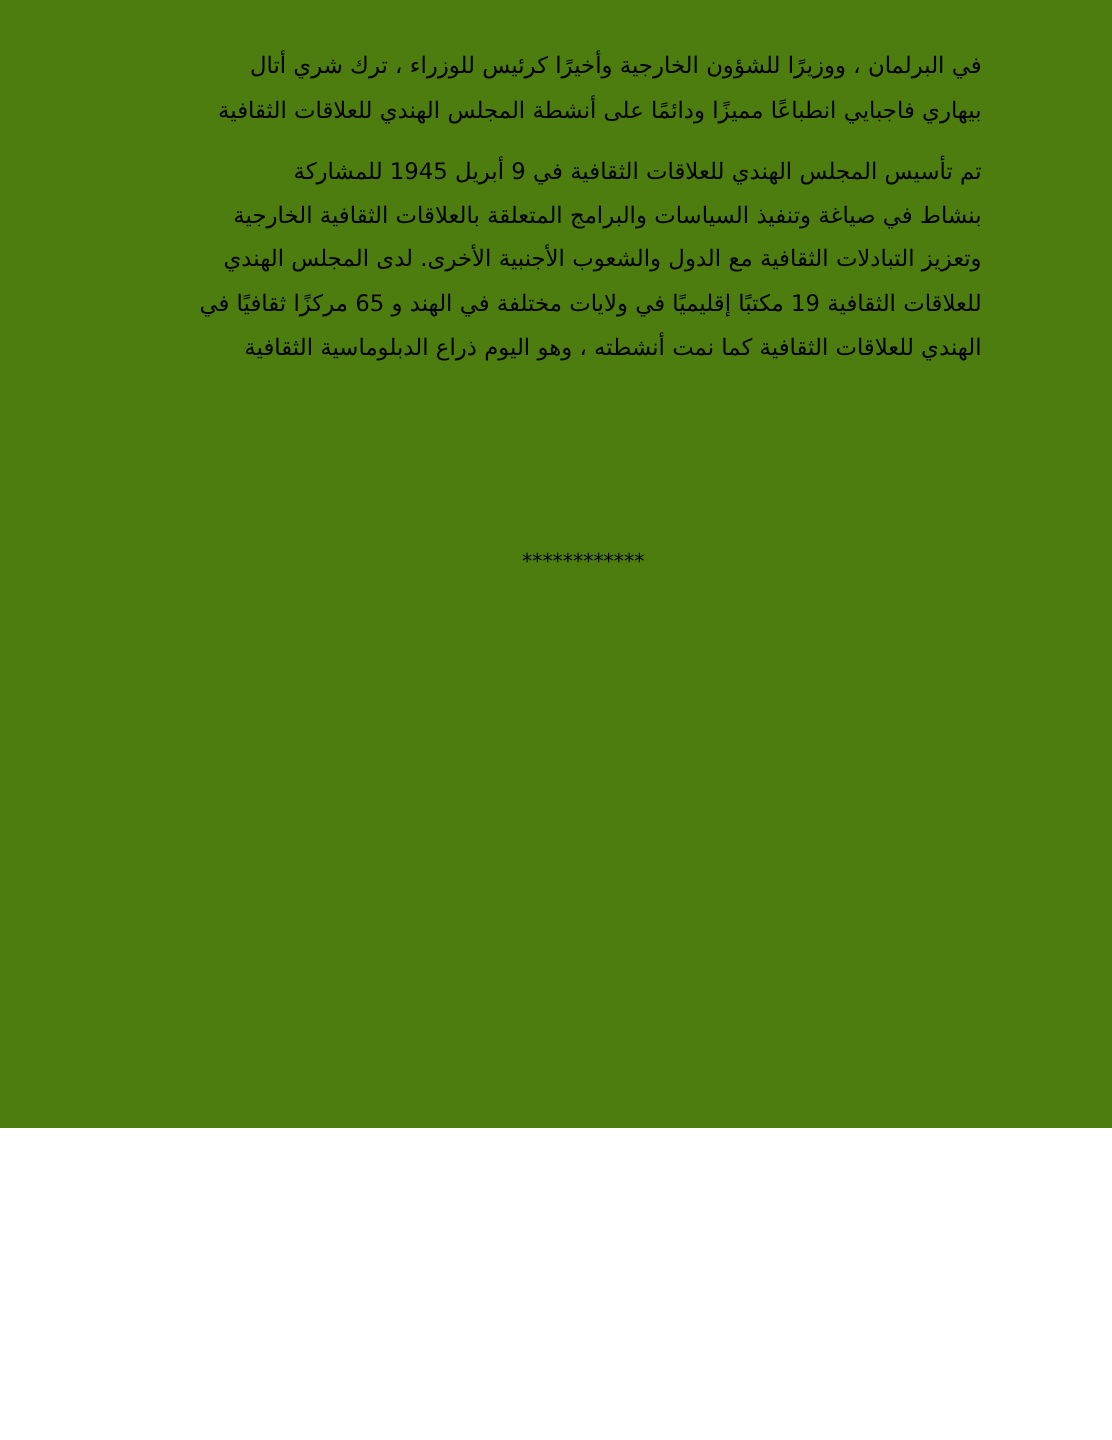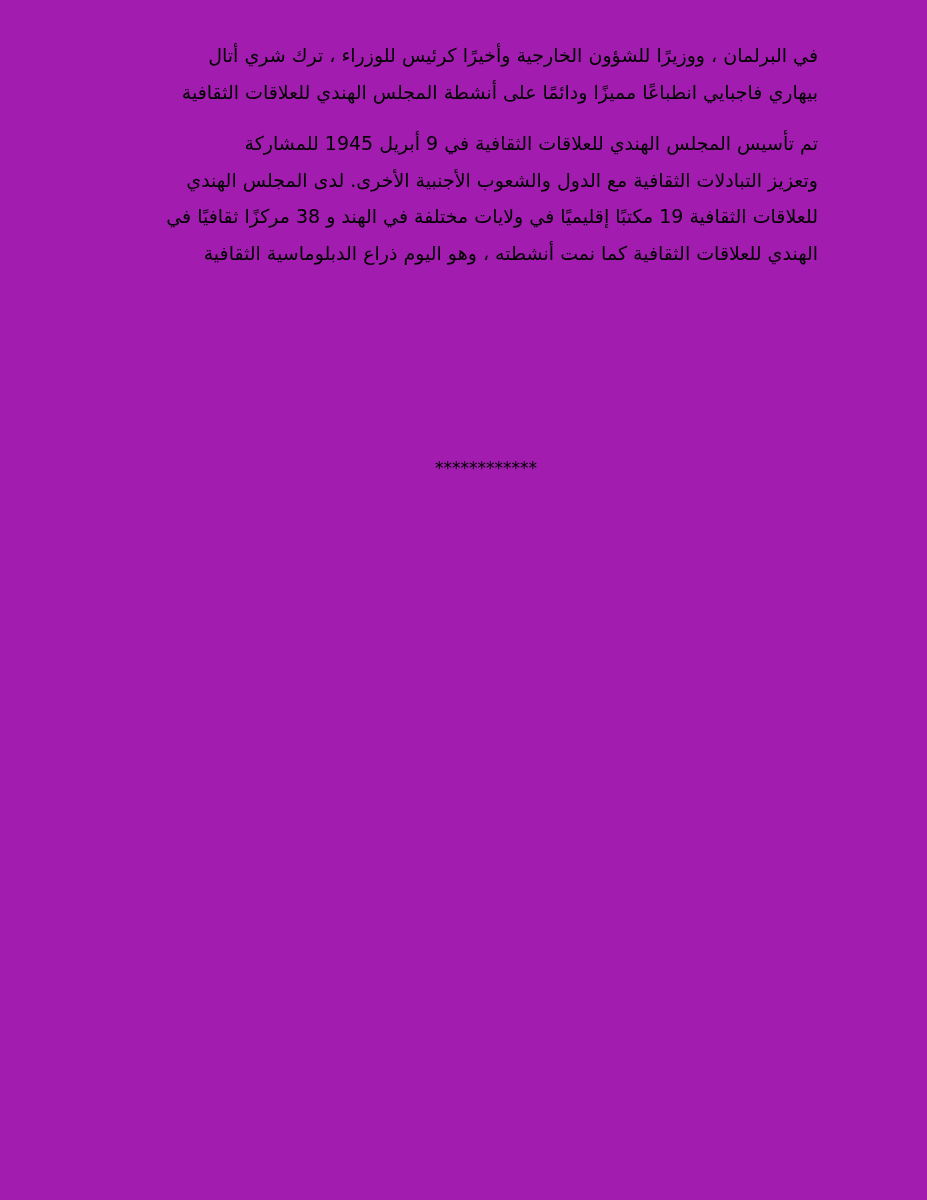--- a/index.html
+++ b/index.html
@@ -11,22 +11,22 @@
       width: 927px;
       height: 1200px;
       position: relative;
       overflow: hidden;
     }
     .page {
       position: absolute;
       left: 0;
       top: 0;
       width: 927px;
-      height: 1200px;
-      background: #a21caf;
+      height: 940px;
+      background: #4d7c0f;
     }
     .text-block {
       position: absolute;
       left: 100px;
       width: 718px;
       direction: rtl;
       text-align: right;
       font-family: "DejaVu Sans", sans-serif;
       font-size: 19px;
       color: #000000;
@@ -56,20 +56,21 @@
 
 <div class="page">
 
   <div class="text-block para-1">
     <span class="line">في البرلمان ، ووزيرًا للشؤون الخارجية وأخيرًا كرئيس للوزراء ، ترك شري أتال</span>
     <span class="line">بيهاري فاجبايي انطباعًا مميزًا ودائمًا على أنشطة المجلس الهندي للعلاقات الثقافية</span>
   </div>
 
   <div class="text-block para-2">
     <span class="line">تم تأسيس المجلس الهندي للعلاقات الثقافية في 9 أبريل 1945 للمشاركة</span>
+    <span class="line">بنشاط في صياغة وتنفيذ السياسات والبرامج المتعلقة بالعلاقات الثقافية الخارجية</span>
     <span class="line">وتعزيز التبادلات الثقافية مع الدول والشعوب الأجنبية الأخرى. لدى المجلس الهندي</span>
-    <span class="line">للعلاقات الثقافية 19 مكتبًا إقليميًا في ولايات مختلفة في الهند و 38 مركزًا ثقافيًا في</span>
+    <span class="line">للعلاقات الثقافية 19 مكتبًا إقليميًا في ولايات مختلفة في الهند و 65 مركزًا ثقافيًا في</span>
     <span class="line">الهندي للعلاقات الثقافية كما نمت أنشطته ، وهو اليوم ذراع الدبلوماسية الثقافية</span>
   </div>
 
   <div class="separator">************</div>
 
 </div>
 
 </body></html>

